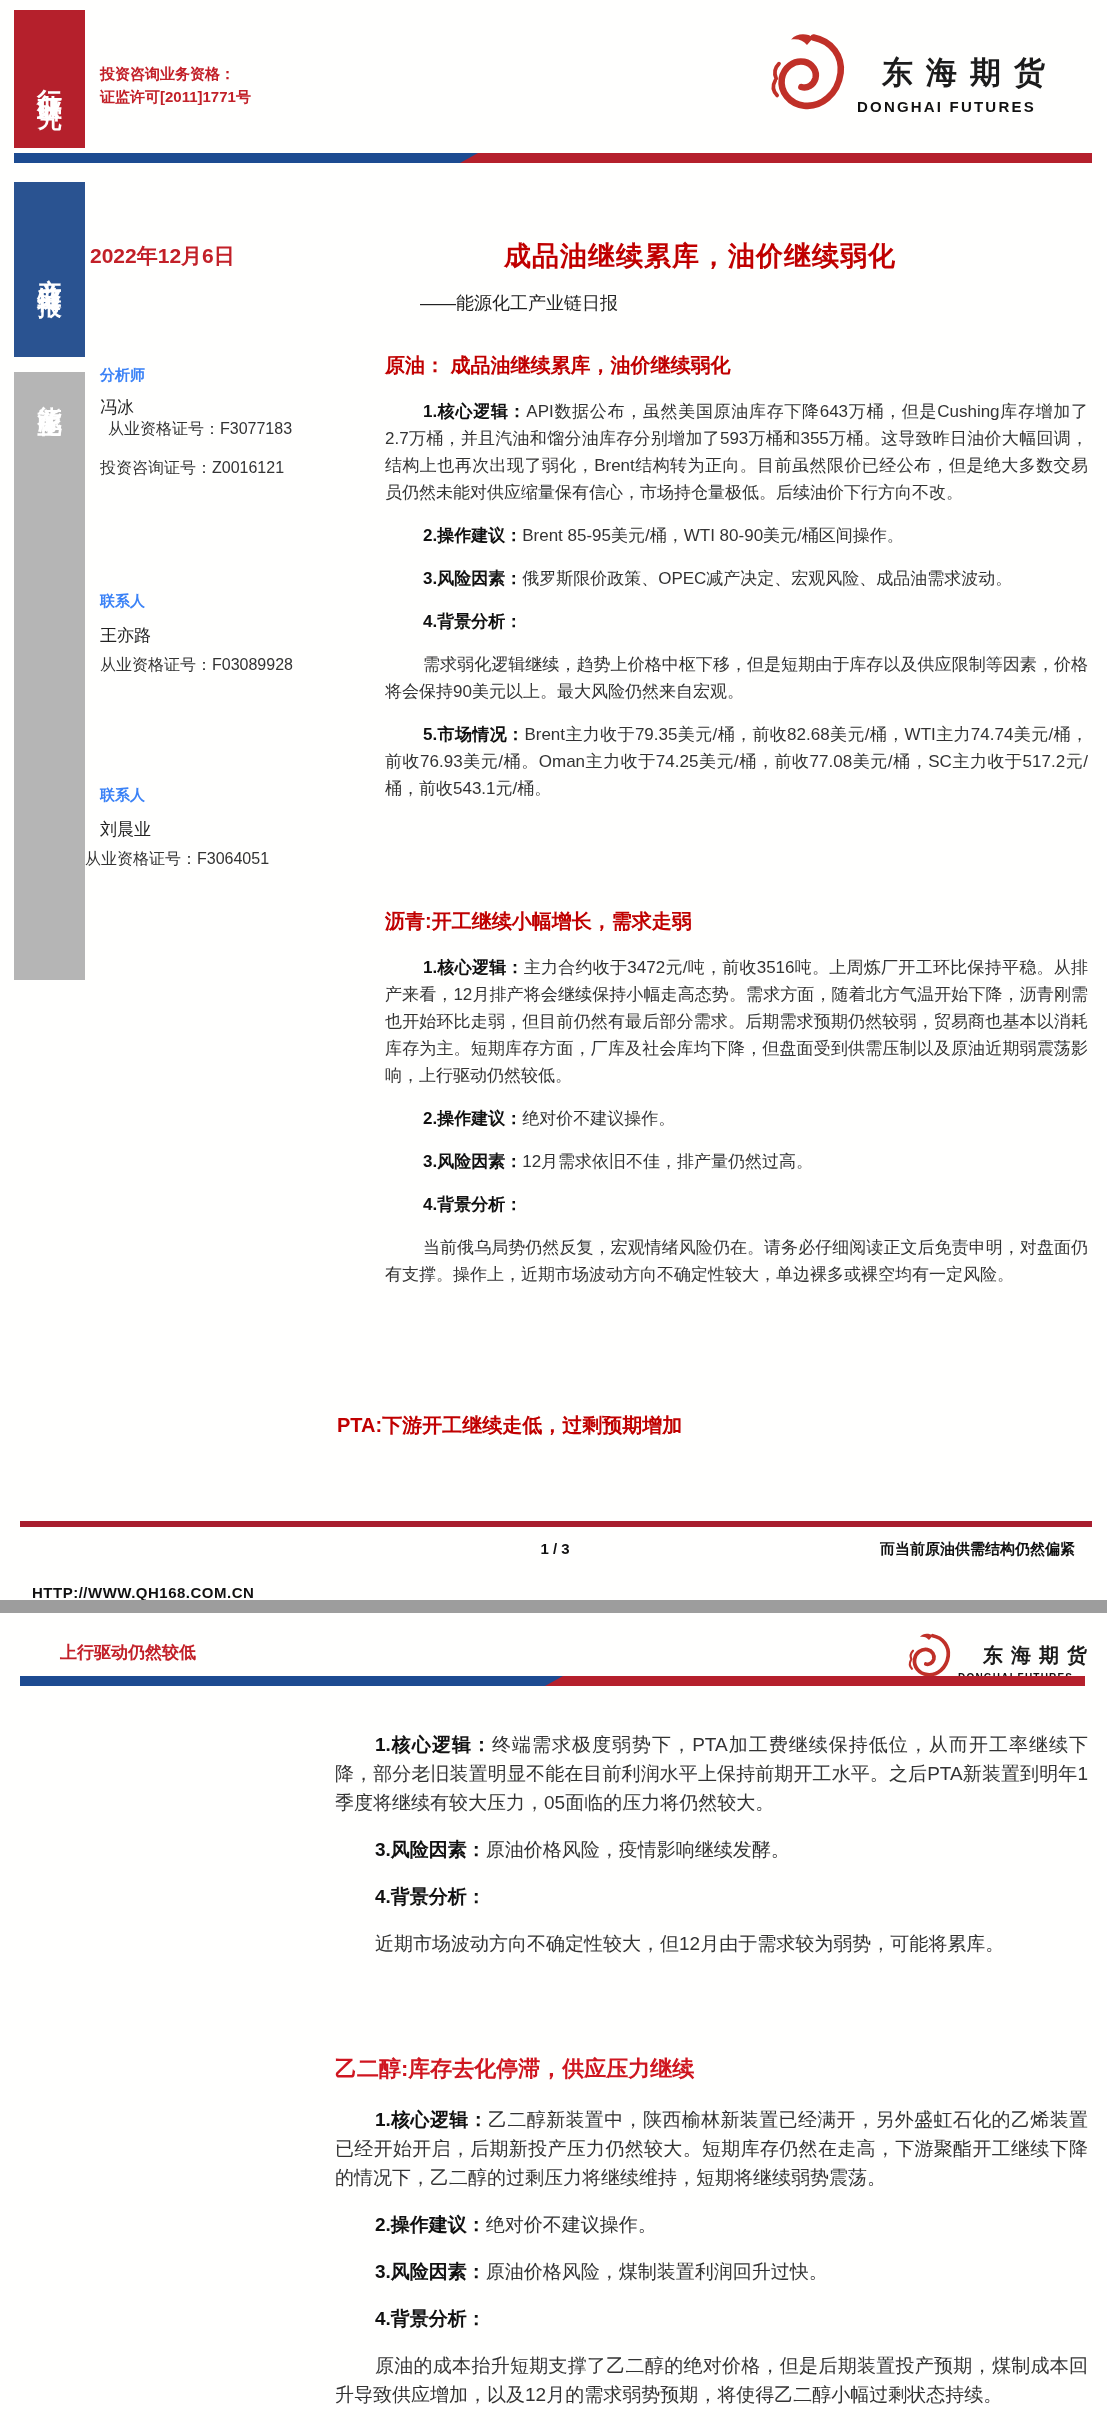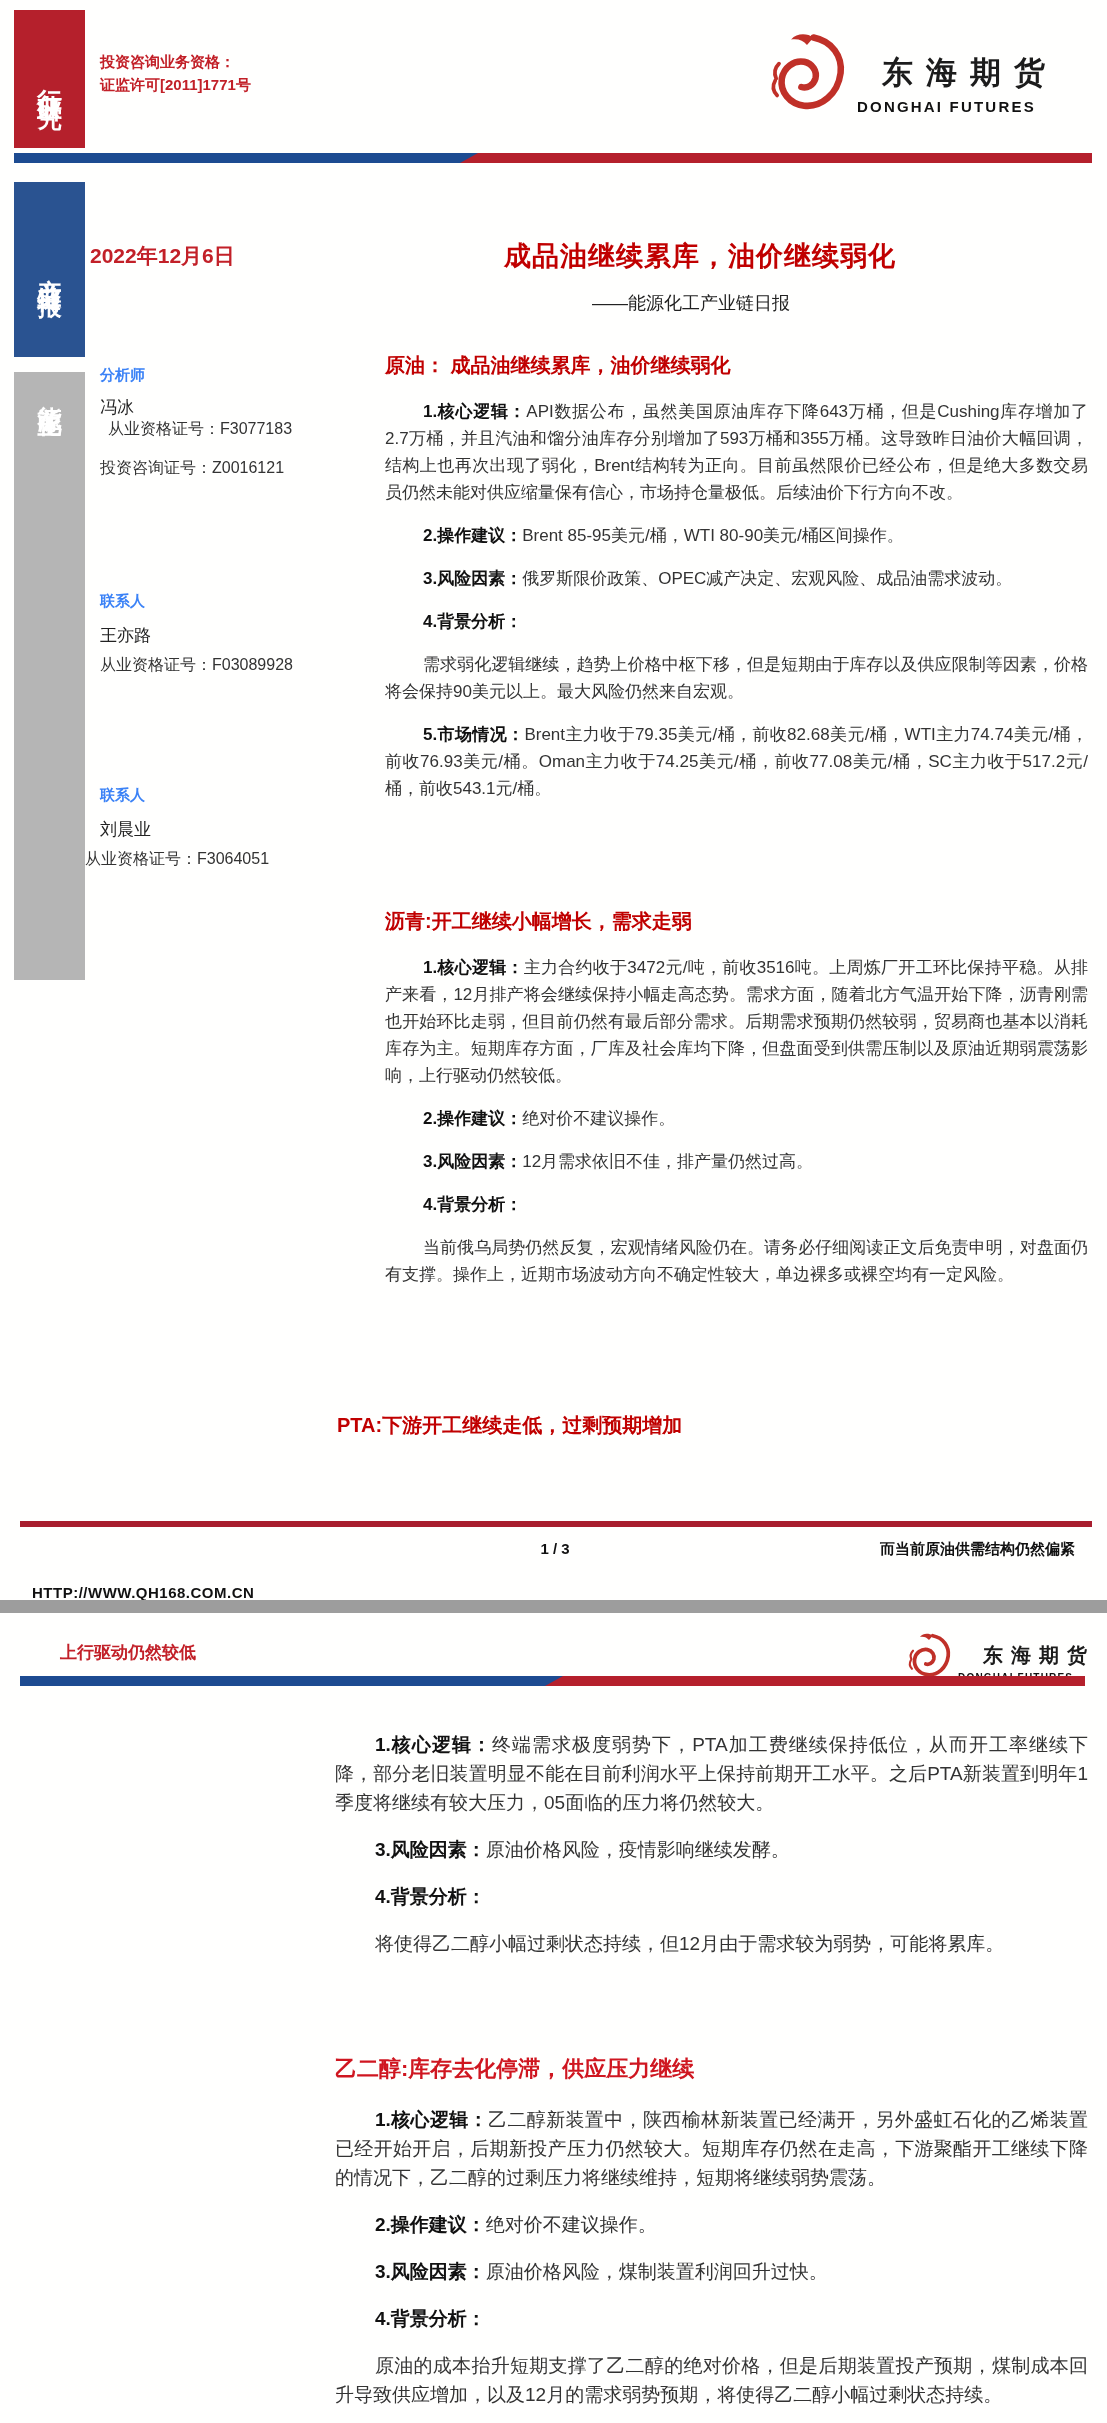--- a/index.html
+++ b/index.html
@@ -22,21 +22,21 @@
   .logo-txt{display:flex;flex-direction:column;}
   .logo-cn{font-family:"Liberation Serif","DejaVu Serif",serif;font-weight:700;color:#1c1c1c;margin-left:25px;}
   .logo-en{font-weight:700;color:#111;}
 
   .rule{height:10px;}
   .rule-blue{background:#1d4b91;}
   .rule-red{background:#b5202c;clip-path:polygon(18px 0,100% 0,100% 100%,0 100%);}
 
   .date{color:#c22028;font-weight:700;font-size:21px;}
   .main-title{color:#c00000;font-weight:700;font-size:27px;text-align:center;letter-spacing:1px;}
-  .subtitle{color:#222;font-size:18px;text-align:center;}
+  .subtitle{color:#222;font-size:18px;text-align:left;}
 
   
   .role{color:#3b82f6;font-weight:700;font-size:15px;}
   .cname{color:#222;font-size:17px;}
   .cert{color:#333;font-size:16px;}
 
   
   .sec-h{margin:0 0 20px 0;color:#c00000;font-weight:700;font-size:20px;line-height:26px;}
   .para{margin:0 0 16px 0;color:#333;font-size:17px;line-height:27px;text-indent:38px;
         text-align:justify;}
@@ -55,21 +55,21 @@
 </style>
 </head>
 <body>
 
 <div class="canvas">
 
   <div class="abs v-block blk-red" style="left:14px;top:10px;width:71px;height:138px;">
     <span>行业研究</span>
   </div>
 
-  <div class="abs license" style="left:100px;top:50px;">
+  <div class="abs license" style="left:100px;top:62px;">
     <div>投资咨询业务资格：</div>
     <div>证监许可[2011]1771号</div>
   </div>
 
   <div class="abs logo" style="left:765px;top:26px;">
     <svg width="84" height="94" viewBox="0 0 90 100">
       <path d="M52 12 c20 4 31 20 29 38 c-3 23 -21 37 -39 35 C26 83 16 70 18 56 c2 -12 13 -20 24 -18 c9 2 14 10 12 18 c-2 7 -9 11 -15 9" fill="none" stroke="#c03028" stroke-width="7" stroke-linecap="round"></path>
       <path d="M52 12 c-7 -5 -18 -5 -24 2 c8 -1 13 1 17 6 z" fill="#c03028"></path>
       <path d="M15 40 q-7 7 -3 16" stroke="#c03028" stroke-width="4" fill="none" stroke-linecap="round"></path>
       <path d="M11 58 q-5 9 2 16" stroke="#c03028" stroke-width="4" fill="none" stroke-linecap="round"></path>
@@ -151,21 +151,21 @@
     </div>
   </div>
 
   <div class="abs rule rule-blue" style="left:20px;top:1676px;width:1065px;"></div>
   <div class="abs rule rule-red" style="left:545px;top:1676px;width:540px;"></div>
 
   <div class="abs p2" style="left:335px;top:1730px;width:753px;">
     <p class="para"><b class="plabel">1.核心逻辑：</b><span>终端需求极度弱势下，PTA加工费继续保持低位，从而开工率继续下降，部分老旧装置明显不能在目前利润水平上保持前期开工水平。之后PTA新装置到明年1季度将继续有较大压力，05面临的压力将仍然较大。</span></p>
     <p class="para"><b class="plabel">3.风险因素：</b><span>原油价格风险，疫情影响继续发酵。</span></p>
     <p class="para"><b class="plabel">4.背景分析：</b><span></span></p>
-    <p class="para"><b class="plabel"></b><span>将使得乙二醇小幅过剩状态持续，但12月由于需求较为弱势，可能将累库。</span></p>
+    <p class="para"><b class="plabel"></b><span>近期市场波动方向不确定性较大，但12月由于需求较为弱势，可能将累库。</span></p>
   </div>
 
   <div class="abs p2" style="left:335px;top:2054px;width:753px;">
     <h2 class="meg-h">乙二醇:库存去化停滞，供应压力继续</h2>
     <p class="para"><b class="plabel">1.核心逻辑：</b><span>乙二醇新装置中，陕西榆林新装置已经满开，另外盛虹石化的乙烯装置已经开始开启，后期新投产压力仍然较大。短期库存仍然在走高，下游聚酯开工继续下降的情况下，乙二醇的过剩压力将继续维持，短期将继续弱势震荡。</span></p>
     <p class="para"><b class="plabel">2.操作建议：</b><span>绝对价不建议操作。</span></p>
     <p class="para"><b class="plabel">3.风险因素：</b><span>原油价格风险，煤制装置利润回升过快。</span></p>
     <p class="para"><b class="plabel">4.背景分析：</b><span></span></p>
     <p class="para"><b class="plabel"></b><span>原油的成本抬升短期支撑了乙二醇的绝对价格，但是后期装置投产预期，煤制成本回升导致供应增加，以及12月的需求弱势预期，将使得乙二醇小幅过剩状态持续。</span></p>
   </div>

